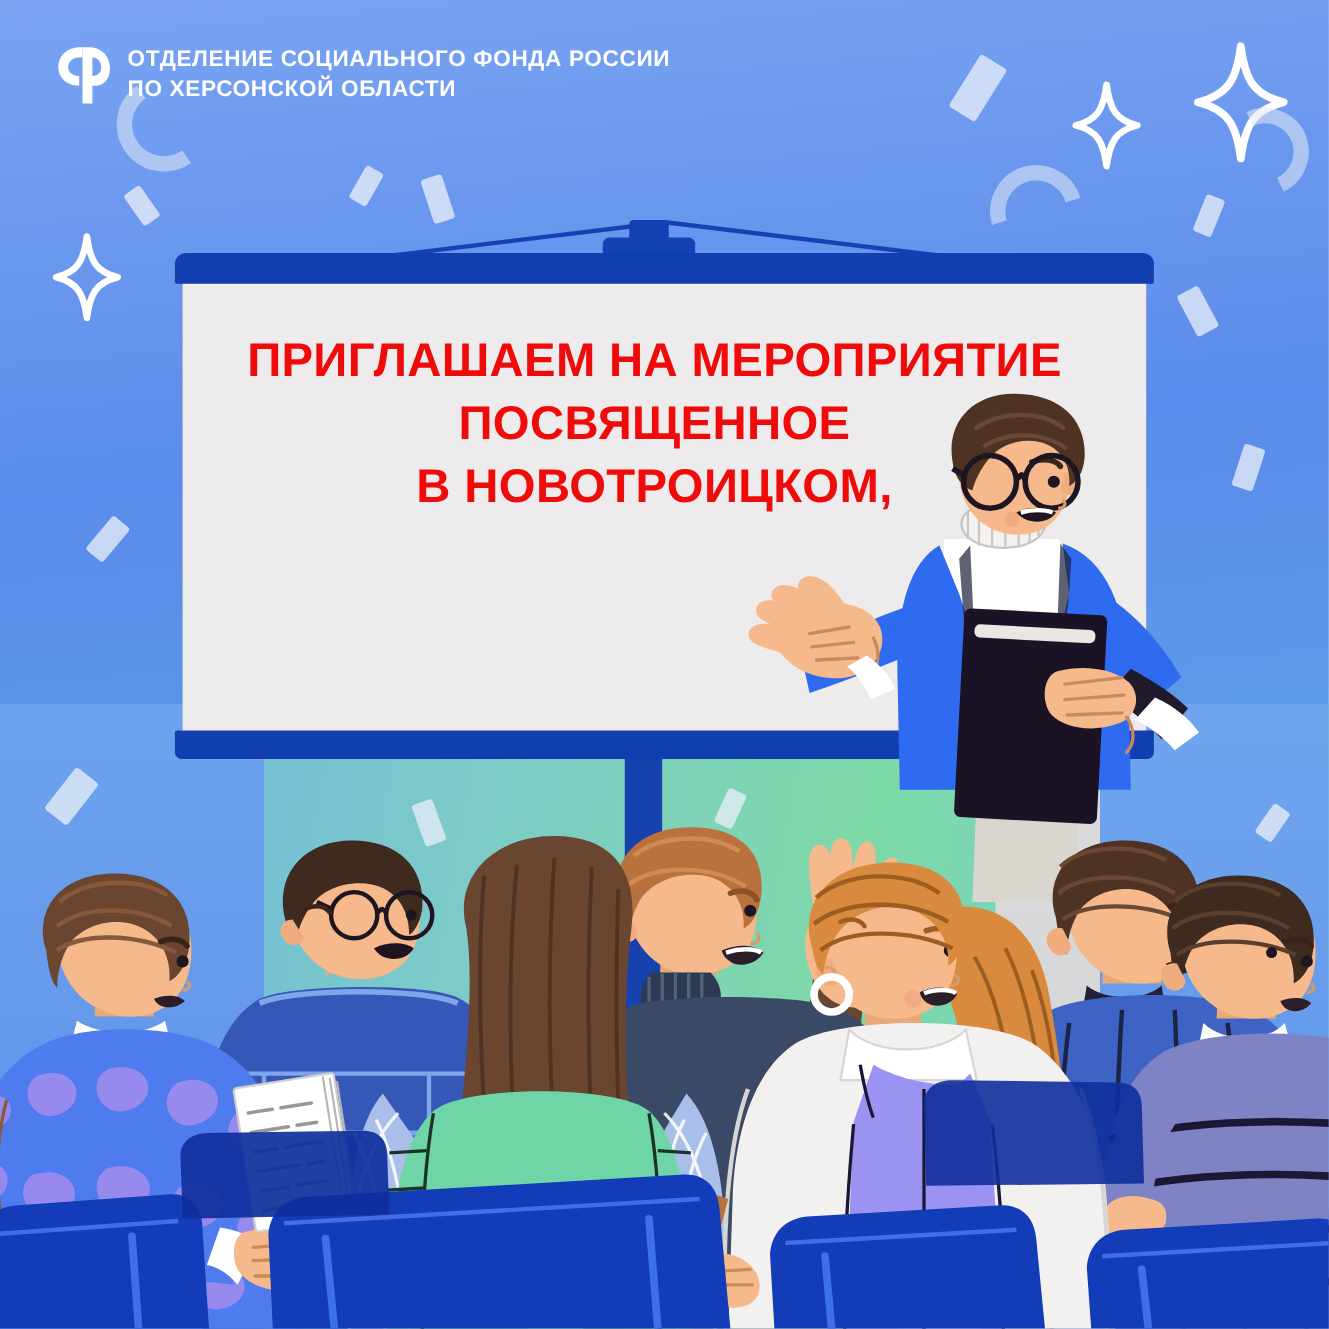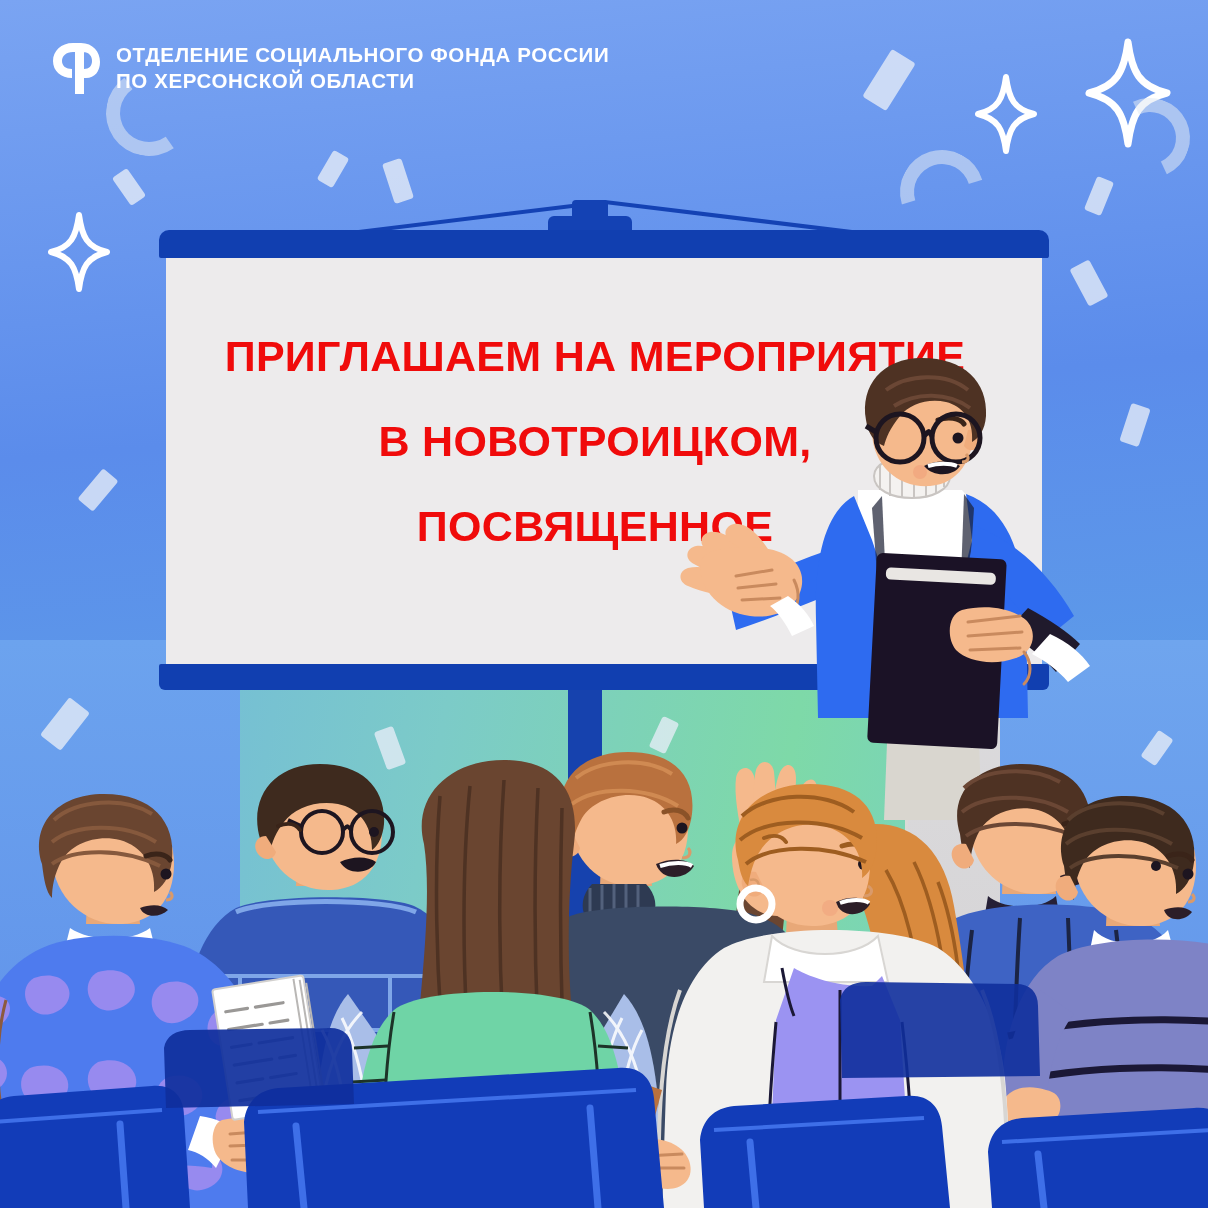--- a/index.html
+++ b/index.html
@@ -14,21 +14,21 @@
   .bg-teal{position:absolute;left:0;right:0;top:640px;bottom:0;
     background:linear-gradient(100deg,#6FB3E0 0%,#7CCBC8 35%,#7ED9A8 62%,#71C9D8 100%);}
   .bg-blue-left{position:absolute;left:0;top:640px;width:240px;bottom:0;
     background:linear-gradient(180deg,#6CA3EE 0%,#5E8FE9 100%);}
   .bg-blue-right{position:absolute;right:0;top:640px;width:300px;bottom:0;
     background:linear-gradient(180deg,#6FA5EE 0%,#5F92EA 100%);}
   .bg-wall-strip{position:absolute;left:905px;top:640px;width:95px;bottom:0;
     background:linear-gradient(180deg,#E2DEDC 0%,#D8D4D2 100%);opacity:.95;}
 
   
-  .header{position:absolute;left:48px;top:38px;display:flex;align-items:flex-end;gap:16px;z-index:40;}
+  .header{position:absolute;left:48px;top:38px;display:flex;align-items:center;gap:16px;z-index:40;}
   .logo{width:52px;height:56px;flex:none;}
   .org-title{color:#fff;font-size:20.5px;font-weight:700;line-height:1.28;letter-spacing:.6px;
     text-transform:uppercase;white-space:pre-line;padding-top:3px;}
 
   
   .spark{position:absolute;z-index:5;}
   .conf{position:absolute;z-index:5;background:#E7EDF7;opacity:.78;}
   .conf.arc{background:none;border:14px solid #E2EAF4;border-radius:50%;
     border-right-color:transparent;border-top-color:transparent;opacity:.55;}
 
@@ -44,21 +44,21 @@
   .board-face{position:absolute;left:166px;top:252px;width:876px;height:418px;background:#EDEBEC;
     border-radius:6px;z-index:13;}
   .board-bottom{position:absolute;left:159px;top:664px;width:890px;height:26px;background:#113FB0;
     border-radius:2px 2px 6px 6px;z-index:14;}
   .board-post{position:absolute;left:568px;top:688px;width:34px;height:230px;background:#1642AE;z-index:11;}
 
   
   .headline{position:absolute;left:180px;top:300px;width:830px;z-index:20;
     text-align:center;color:#F00B0B;font-weight:700;font-size:43px;line-height:1.33;
     letter-spacing:.3px;text-transform:uppercase;}
-  .headline .l{display:block;white-space:nowrap;margin-top:28px;}
+  .headline .l{display:block;white-space:nowrap;}
 
   
   .fig{position:absolute;}
   svg{display:block;overflow:visible;}
 </style>
 </head>
 <body>
 
 <div id="poster">
 
@@ -101,22 +101,22 @@
     <div class="board-knob-top"></div>
     <div class="board-knob"></div>
     <div class="board-post"></div>
     <div class="board-top"></div>
     <div class="board-face"></div>
     <div class="board-bottom"></div>
   </div>
 
   <div class="headline">
     <span class="l">ПРИГЛАШАЕМ НА МЕРОПРИЯТИЕ</span>
+    <span class="l">ПОСВЯЩЕННОЕ</span>
     <span class="l">В НОВОТРОИЦКОМ,</span>
-    <span class="l">ПОСВЯЩЕННОЕ</span>
   </div>
 
   <svg class="fig" style="left:676px;top:380px;z-index:25;" width="470" height="440" viewBox="0 0 470 440">
 
     <path d="M214 286 L300 286 L306 440 L208 440 Z" fill="#D9D6CF"></path>
 
     <path d="M196 200 C150 214 104 236 60 250 L52 214 C96 192 150 166 196 160 Z" fill="#2E6BF0"></path>
 
     <g>
       <path d="M70 204 C50 192 28 184 12 188 C2 191 2 202 12 206 C26 212 46 216 58 218 Z" fill="#F5B98C"></path>

